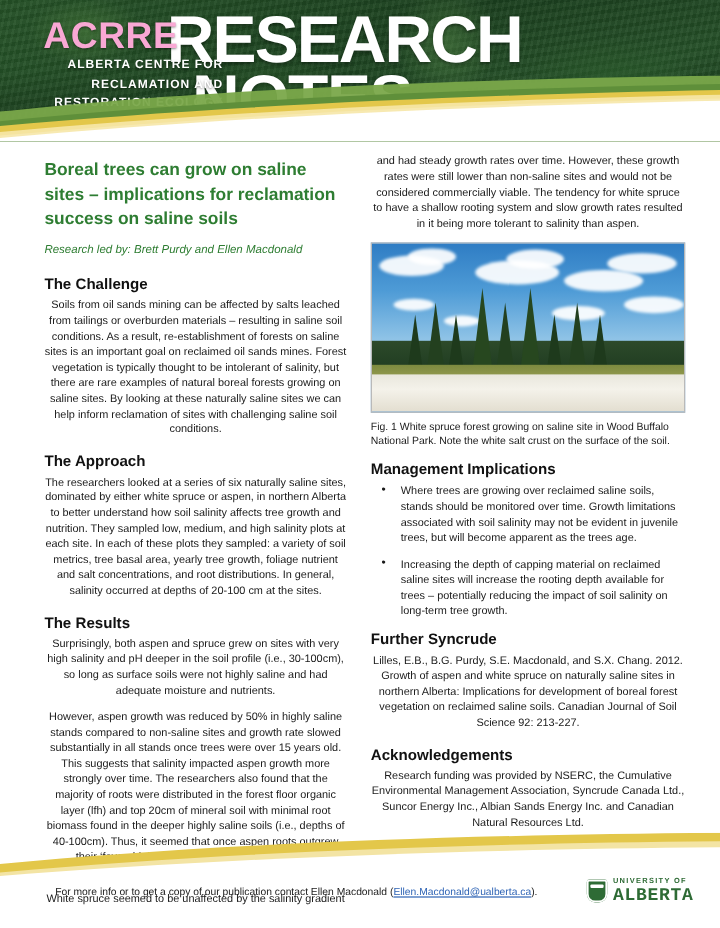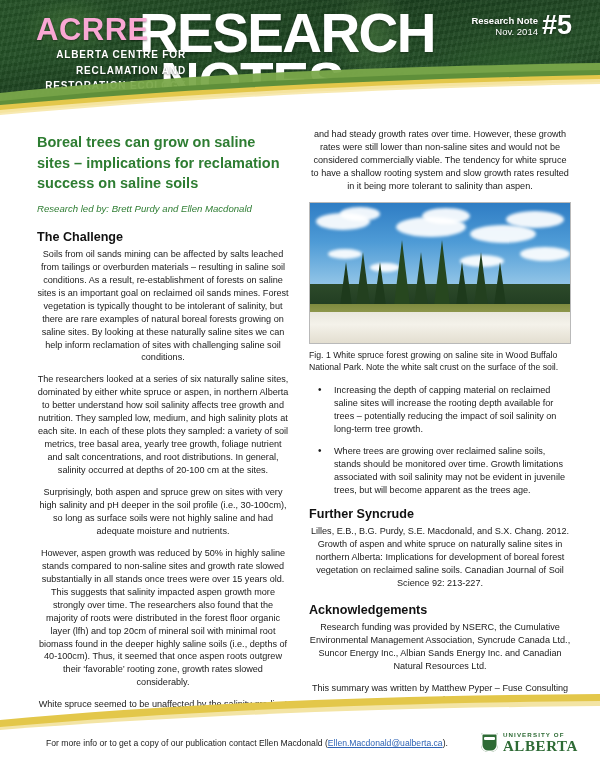--- a/index.html
+++ b/index.html
@@ -306,21 +306,21 @@
     font-size: 6.2px;
     letter-spacing: 1.1px;
     color: #2e6b35;
     font-weight: bold;
     display: block;
   }
   .ua-big {
     font-size: 15px;
     letter-spacing: .6px;
     color: #2e6b35;
-    font-family: Liberation Serif, serif;
+    font-family: Liberation Mono, monospace;
     font-weight: bold;
     display: block;
     margin-top: 1px;
   }
 </style>
 </head>
 <body>
 
 <div class="header">
   <div class="header-photo"></div>
@@ -331,48 +331,43 @@
     <div class="acrre-sub">
       <div>ALBERTA CENTRE FOR</div>
       <div>RECLAMATION AND</div>
       <div>RESTORATION ECOLOGY</div>
     </div>
   </div>
 
   <div class="research-word">RESEARCH</div>
   <div class="notes-word">NOTES</div>
 
-  <div class="note-badge">
-    <div class="note-badge-lines">
-      <div class="note-badge-l1">Research Note</div>
-      <div class="note-badge-l2">Nov. 2014</div>
-    </div>
-    <div class="note-badge-num">#5</div>
-  </div>
 
   <svg class="header-swoosh" viewBox="0 0 600 56" preserveAspectRatio="none">
     <path d="M0,30 C150,14 330,4 600,0 L600,56 L0,56 Z" fill="#7aa84a" opacity="0.95"></path>
     <path d="M0,38 C160,22 340,12 600,7 L600,56 L0,56 Z" fill="#5f8f3a"></path>
     <path d="M0,42 C170,27 350,17 600,12 L600,22 C350,27 170,38 0,52 Z" fill="#e3c74a"></path>
     <path d="M0,50 C180,34 360,24 600,19 L600,56 L0,56 Z" fill="#ffffff"></path>
     <path d="M0,47 C180,31 360,21 600,16 L600,21 C360,26 180,36 0,52 Z" fill="#f6e7a8" opacity=".9"></path>
   </svg>
 </div>
 
 <div class="content">
 
   <div class="col-left">
     <div class="doc-title">Boreal trees can grow on saline sites – implications for reclamation success on saline soils</div>
     <div class="byline">Research led by: Brett Purdy and Ellen Macdonald</div>
 
     <h2 class="sec">The Challenge</h2>
     <p class="body">Soils from oil sands mining can be affected by salts leached from tailings or overburden materials – resulting in saline soil conditions.  As a result, re-establishment of forests on saline sites is an important goal on reclaimed oil sands mines.  Forest vegetation is typically thought to be intolerant of salinity, but there are rare examples of natural boreal forests growing on saline sites.  By looking at these naturally saline sites we can help inform reclamation of sites with challenging saline soil conditions.</p>
 
+    <h2 class="sec sp">The Approach</h2>
     <p class="body">The researchers looked at a series of six naturally saline sites, dominated by either white spruce or aspen, in northern Alberta to better understand how soil salinity affects tree growth and nutrition.  They sampled low, medium, and high salinity plots at each site.  In each of these plots they sampled: a variety of soil metrics, tree basal area, yearly tree growth, foliage nutrient and salt concentrations, and root distributions.  In general, salinity occurred at depths of 20-100 cm at the sites.</p>
 
+    <h2 class="sec sp">The Results</h2>
     <p class="body">Surprisingly, both aspen and spruce grew on sites with very high salinity and pH deeper in the soil profile (i.e., 30-100cm), so long as surface soils were not highly saline and had adequate moisture and nutrients.</p>
     <p class="body">However, aspen growth was reduced by 50% in highly saline stands compared to non-saline sites and growth rate slowed substantially in all stands once trees were over 15 years old.  This suggests that salinity impacted aspen growth more strongly over time.  The researchers also found that the majority of roots were distributed in the forest floor organic layer (lfh) and top 20cm of mineral soil with minimal root biomass found in the deeper highly saline soils (i.e., depths of 40-100cm).  Thus, it seemed that once aspen roots outgrew their ‘favorable’ rooting zone, growth rates slowed considerably.</p>
     <p class="body">White spruce seemed to be unaffected by the salinity gradient</p>
   </div>
 
   <div class="col-right">
     <p class="body">and had steady growth rates over time.  However, these growth rates were still lower than non-saline sites and would not be considered commercially viable.  The tendency for white spruce to have a shallow rooting system and slow growth rates resulted in it being more tolerant to salinity than aspen.</p>
 
     <div class="figure-img">
       <div class="sky"></div>
@@ -396,23 +391,24 @@
       <div class="spruce s3" style="left:124px;"></div>
       <div class="spruce s2" style="left:146px;"></div>
       <div class="spruce" style="left:164px;"></div>
       <div class="spruce s2" style="left:184px;"></div>
       <div class="grass"></div>
       <div class="saltground"></div>
     </div>
 
     <p class="caption"><b>Fig. 1</b> <span>White spruce forest growing on saline site in Wood Buffalo National Park. Note the white salt crust on the surface of the soil.</span></p>
 
+    <h2 class="sec">Management Implications</h2>
     <ul class="bullets">
+      <li>Where trees are growing over reclaimed saline soils, stands should be monitored over time.  Growth limitations associated with soil salinity may not be evident in juvenile trees, but will become apparent as the trees age.</li>
       <li>Increasing the depth of capping material on reclaimed saline sites will increase the rooting depth available for trees – potentially reducing the impact of soil salinity on long-term tree growth.</li>
-      <li>Where trees are growing over reclaimed saline soils, stands should be monitored over time.  Growth limitations associated with soil salinity may not be evident in juvenile trees, but will become apparent as the trees age.</li>
     </ul>
 
     <h2 class="sec">Further Syncrude</h2>
     <p class="body">Lilles, E.B., B.G. Purdy, S.E. Macdonald, and S.X. Chang. 2012. Growth of aspen and white spruce on naturally saline sites in northern Alberta: Implications for development of boreal forest vegetation on reclaimed saline soils. Canadian Journal of Soil Science 92: 213-227.</p>
 
     <h2 class="sec sp">Acknowledgements</h2>
     <p class="body">Research funding was provided by NSERC, the Cumulative Environmental Management Association, Syncrude Canada Ltd., Suncor Energy Inc., Albian Sands Energy Inc. and Canadian Natural Resources Ltd.</p>
     <p class="body">This summary was written by Matthew Pyper – Fuse Consulting Ltd.</p>
   </div>
 </div>

